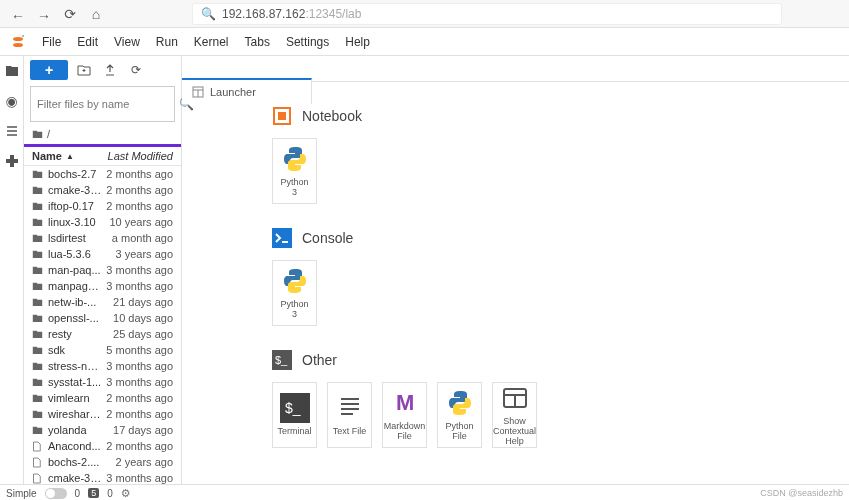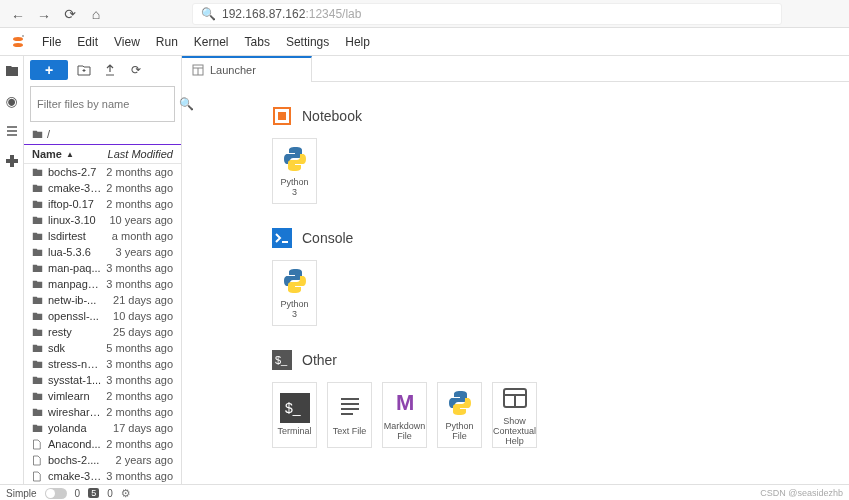--- a/index.html
+++ b/index.html
@@ -26,35 +26,35 @@
 
   
   .filepanel { width: 158px; border-right: 1px solid #e0e0e0; display: flex; flex-direction: column; }
   .file-toolbar { height: 28px; display: flex; align-items: center; gap: 6px; padding: 0 6px; }
   .add-btn { background: #1976d2; color: #fff; width: 38px; height: 20px; display: flex; align-items: center; justify-content: center; border-radius: 2px; font-size: 14px; font-weight: bold; cursor: pointer; }
   .tool-btn { width: 20px; height: 20px; display: flex; align-items: center; justify-content: center; color: #555; font-size: 12px; cursor: pointer; }
   .filter-box { margin: 2px 6px 4px; height: 36px; border: 1px solid #ccc; display: flex; align-items: center; padding: 0 6px; }
   .filter-box input { flex: 1; border: none; outline: none; font-size: 11px; background: transparent; }
   .filter-box .search-icon { color: #777; font-size: 12px; }
   .breadcrumb { padding: 2px 8px 4px; display: flex; align-items: center; gap: 4px; color: #555; font-size: 11px; }
-  .file-header { display: flex; padding: 3px 8px; border-top: 1px solid #6d28d9; border-bottom: 1px solid #e5e5e5; font-size: 11px; color: #333; }
+  .file-header { display: flex; padding: 3px 8px; border-top: 3px solid #6d28d9; border-bottom: 1px solid #e5e5e5; font-size: 11px; color: #333; }
   .file-header .col-name { flex: 1; font-weight: bold; display: flex; align-items: center; gap: 4px; }
   .file-header .col-mod { color: #333; font-style: italic; }
   .file-list { flex: 1; overflow-y: auto; }
   .file-list::-webkit-scrollbar { width: 8px; }
   .file-list::-webkit-scrollbar-thumb { background: #ccc; border-radius: 4px; }
   .file-row { display: flex; align-items: center; padding: 1px 8px; font-size: 11px; cursor: pointer; height: 16px; }
   .file-icon { width: 12px; margin-right: 4px; color: #666; font-size: 10px; }
   .file-name { flex: 1; white-space: nowrap; overflow: hidden; text-overflow: ellipsis; color: #333; }
   .file-mod { color: #555; font-size: 11px; white-space: nowrap; padding-left: 4px; }
 
   
   .main-area { flex: 1; display: flex; flex-direction: column; }
   .tab-bar { height: 26px; border-bottom: 1px solid #e0e0e0; display: flex; }
-  .tab { height: 26px; min-width: 130px; border-right: 1px solid #e0e0e0; border-top: 2px solid #1976d2; display: flex; align-items: center; padding: 0 10px; gap: 6px; font-size: 11px; color: #555; background: #fff; }
+  .tab { height: 26px; min-width: 130px; border-right: 1px solid #e0e0e0; border-top: 2px solid #1976d2; display: flex; align-items: center; padding: 0 10px; gap: 6px; font-size: 11px; color: #555; background: #fff; margin-top: 22px; }
   .tab-icon { color: #888; font-size: 12px; }
   .launcher { flex: 1; overflow-y: auto; padding: 24px 90px; }
   .section { margin-bottom: 24px; }
   .section-header { display: flex; align-items: center; gap: 10px; margin-bottom: 12px; }
   .section-icon { width: 20px; height: 20px; display: flex; align-items: center; justify-content: center; }
   .section-title { font-size: 14px; color: #444; }
   .cards { display: flex; gap: 10px; flex-wrap: wrap; }
   .card { width: 45px; height: 66px; border: 1px solid #e0e0e0; display: flex; flex-direction: column; align-items: center; justify-content: center; gap: 4px; cursor: pointer; padding: 4px; }
   .card-icon { width: 30px; height: 30px; display: flex; align-items: center; justify-content: center; font-size: 26px; }
   .card-label { font-size: 9px; color: #555; text-align: center; line-height: 1.1; }

